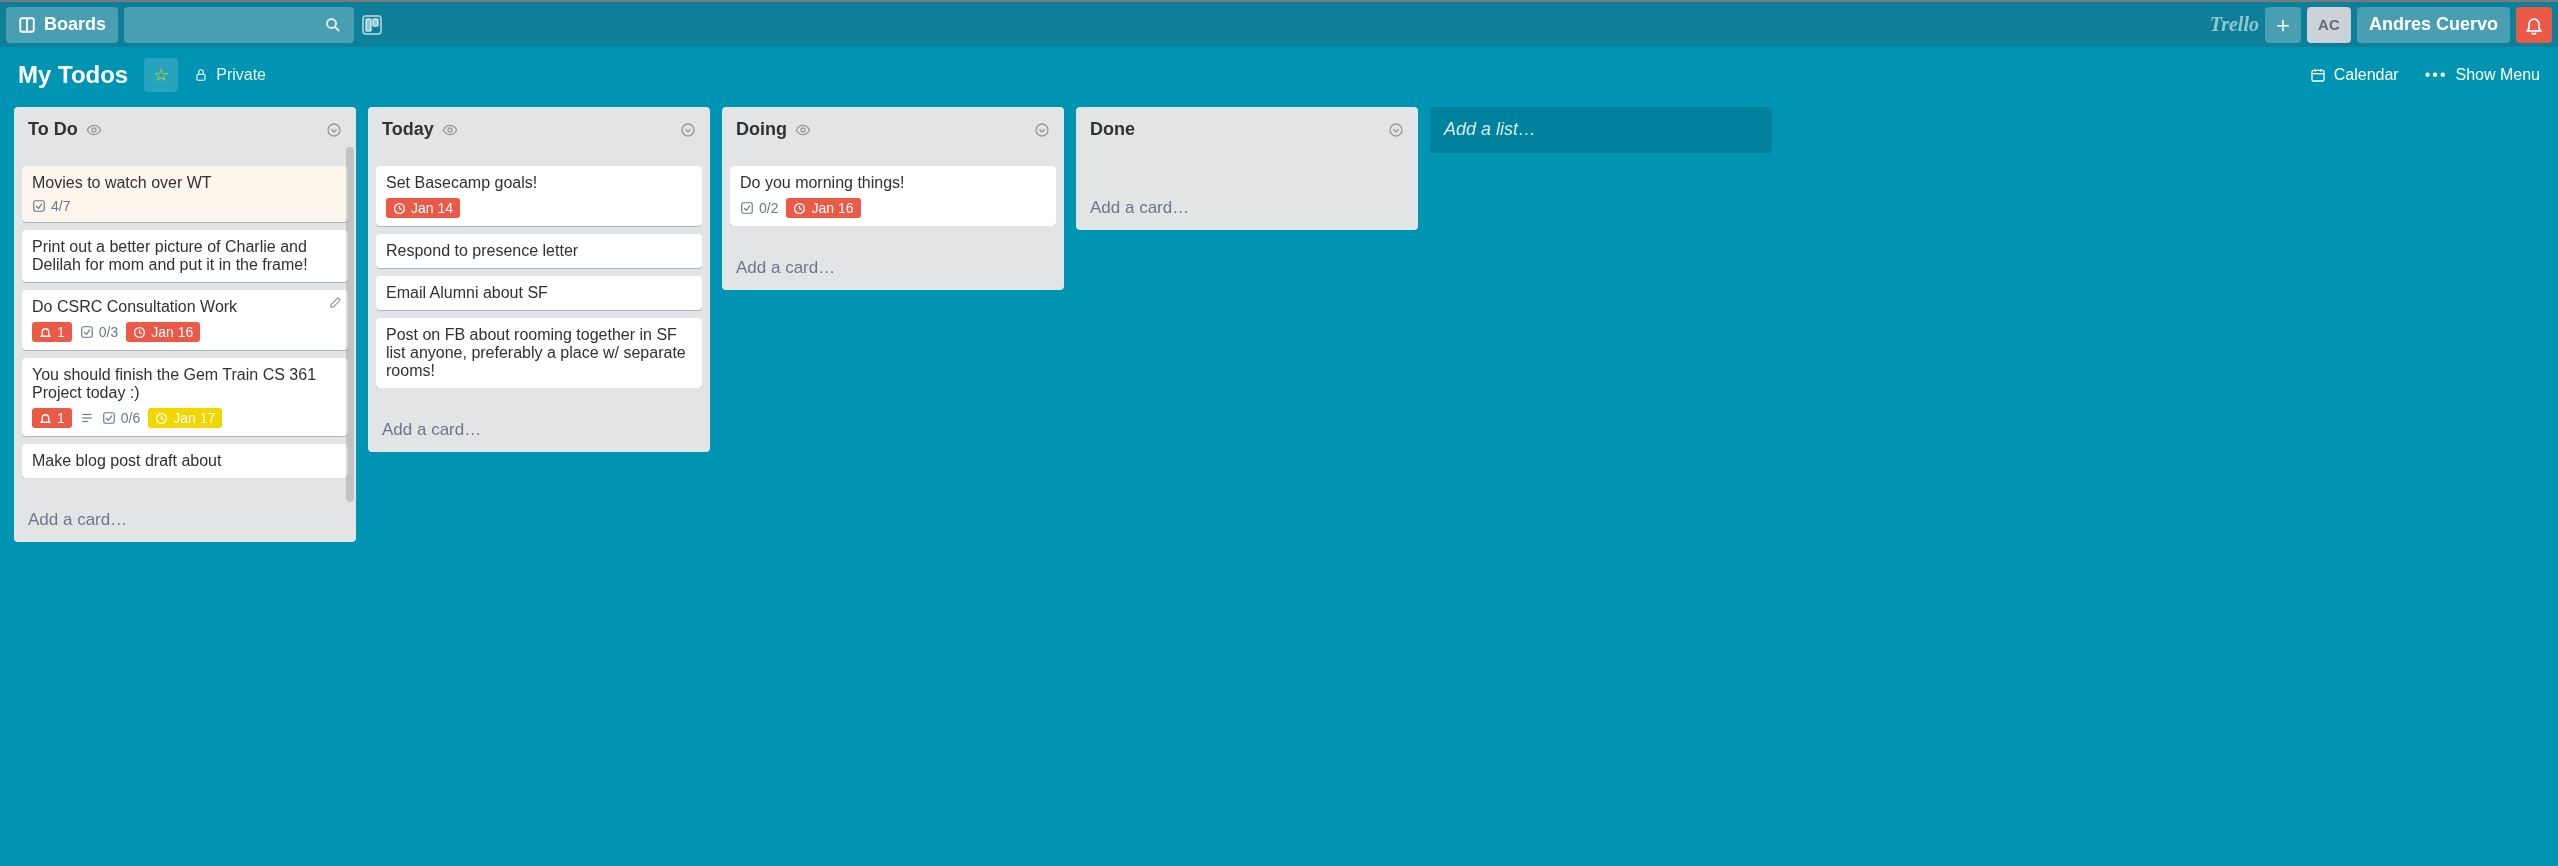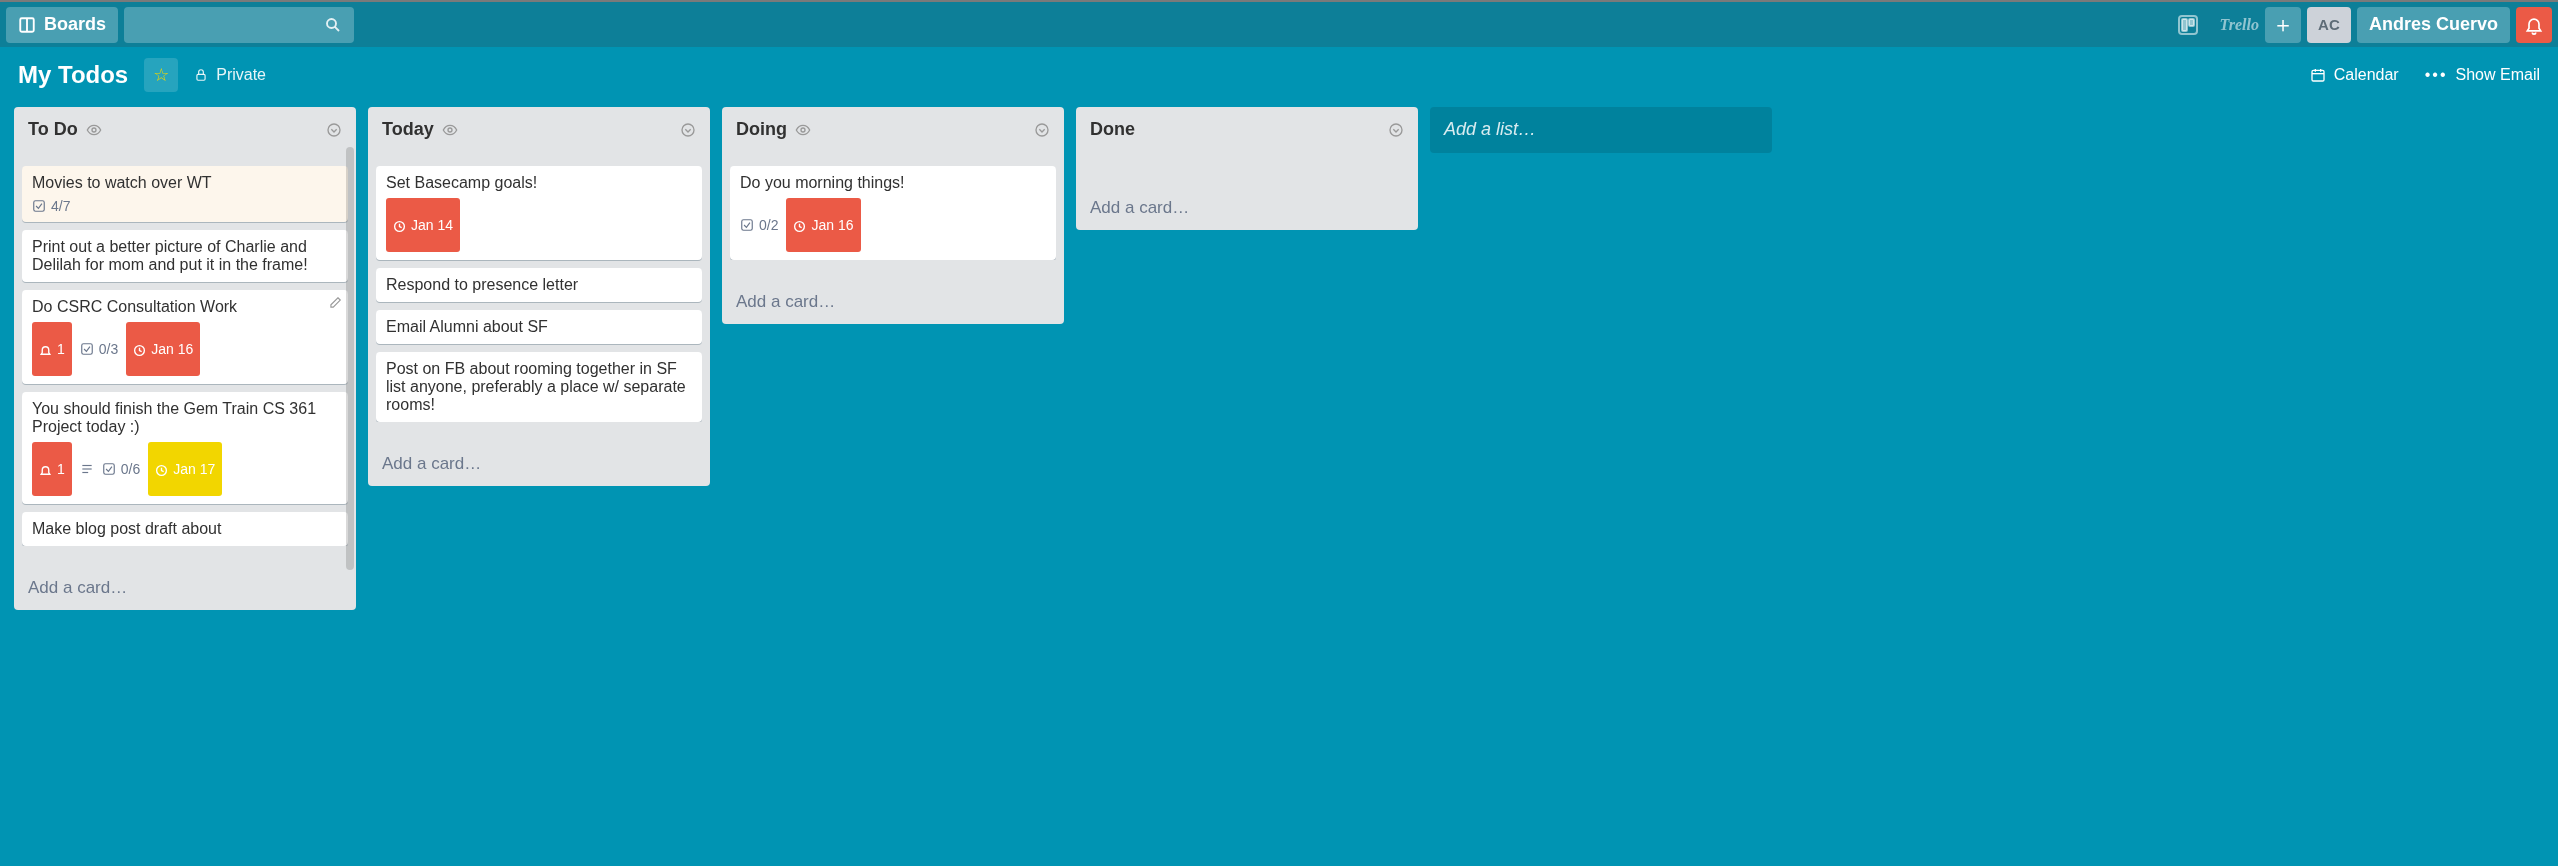--- a/index.html
+++ b/index.html
@@ -30,22 +30,22 @@
     height: 36px;
   }
   .search-box {
     width: 230px; height: 36px;
     background: rgba(255,255,255,0.25);
     border-radius: 4px;
     display: flex; align-items: center; justify-content: flex-end;
     padding: 0 12px; cursor: text;
   }
   .logo-wrap {
-    flex: 1; display: flex; justify-content: flex-end; align-items: center;
-    color: rgba(255,255,255,0.55); font-size: 16px; gap: 20px;
+    flex: 1; display: flex; justify-content: space-between; align-items: center;
+    color: rgba(255,255,255,0.55); font-size: 20px; gap: 20px;
     font-weight: 700; font-style: italic;
   }
   .hdr-right { display: flex; align-items: center; gap: 6px; }
   .hdr-square-btn {
     width: 36px; height: 36px;
     background: rgba(255,255,255,0.25);
     border-radius: 4px; display: flex; align-items: center; justify-content: center;
     color: #fff; cursor: pointer;
   }
   .avatar-chip {
@@ -136,22 +136,22 @@
   .badges {
     display: flex; flex-wrap: wrap; gap: 8px;
     margin-top: 6px; align-items: center;
   }
   .badge {
     display: inline-flex; align-items: center; gap: 5px;
     font-size: 14px; color: #6b778c;
   }
   .badge-pill {
     background: #eb5a46; color: #fff;
-    border-radius: 3px; padding: 19px 7px;
-    font-size: 14px; display: inline-flex; align-items: flex-end; gap: 5px;
+    border-radius: 3px; padding: 2px 7px;
+    font-size: 14px; display: inline-flex; align-items: center; gap: 5px;
   }
   .badge-pill.yellow { background: #f2d600; color: #fff; }
   .add-card {
     color: #6b778c; font-size: 17px;
     padding: 8px 6px 2px 6px; cursor: pointer;
   }
   .add-list {
     width: 342px; flex: 0 0 342px;
     background: rgba(0,0,0,0.12);
     border-radius: 4px;
@@ -248,21 +248,21 @@
             <rect x="3" y="5" width="18" height="16" rx="2"></rect>
             <line x1="3" y1="10" x2="21" y2="10"></line>
             <line x1="8" y1="3" x2="8" y2="7"></line>
             <line x1="16" y1="3" x2="16" y2="7"></line>
           </svg>
       </span>
       <span>Calendar</span>
     </div>
     <div class="bh-link">
       <span style="text-decoration:none;letter-spacing:2px;">•••</span>
-      <span>Show Email</span>
+      <span>Show Menu</span>
     </div>
   </div>
 </div>
 
 <div class="board-canvas" id="canvas">
     <div class="list has-scroll">
       <div class="list-header">
         <span>To Do</span>
         <span class="watch-icon">
           <svg width="16" height="16" viewBox="0 0 24 24" fill="none" stroke="currentColor" stroke-width="2">

